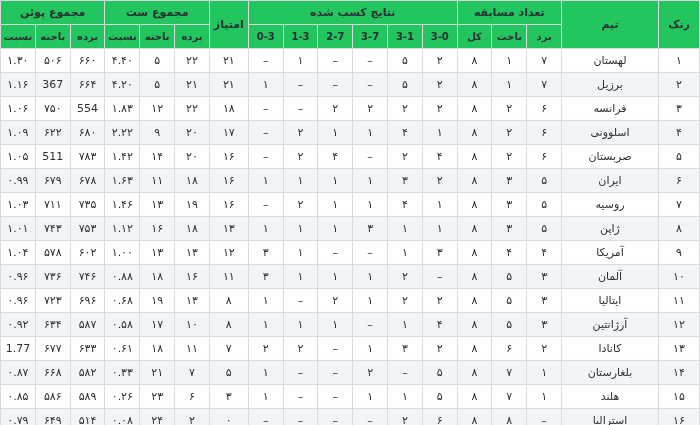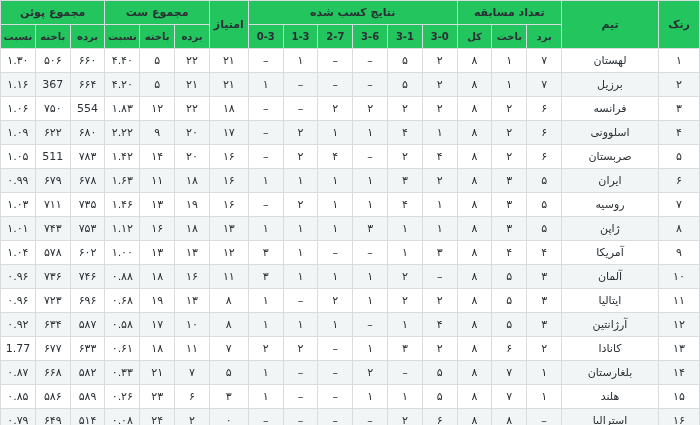--- a/index.html
+++ b/index.html
@@ -84,21 +84,21 @@
       <th class="w-pts" rowspan="2">امتیاز</th>
       <th colspan="3">مجموع ست</th>
       <th colspan="3">مجموع پوئن</th>
     </tr>
     <tr class="sub-row">
       <th class="w-sm">برد</th>
       <th class="w-sm">باخت</th>
       <th class="w-sm">کل</th>
       <th class="w-res">3-0</th>
       <th class="w-res">3-1</th>
-      <th class="w-res">3-6</th>
+      <th class="w-res">3-7</th>
       <th class="w-res">2-7</th>
       <th class="w-res">1-3</th>
       <th class="w-res">0-3</th>
       <th class="w-set">برده</th>
       <th class="w-set">باخته</th>
       <th class="w-setratio">نسبت</th>
       <th class="w-pn">برده</th>
       <th class="w-pn">باخته</th>
       <th class="w-pnratio">نسبت</th>
     </tr>

